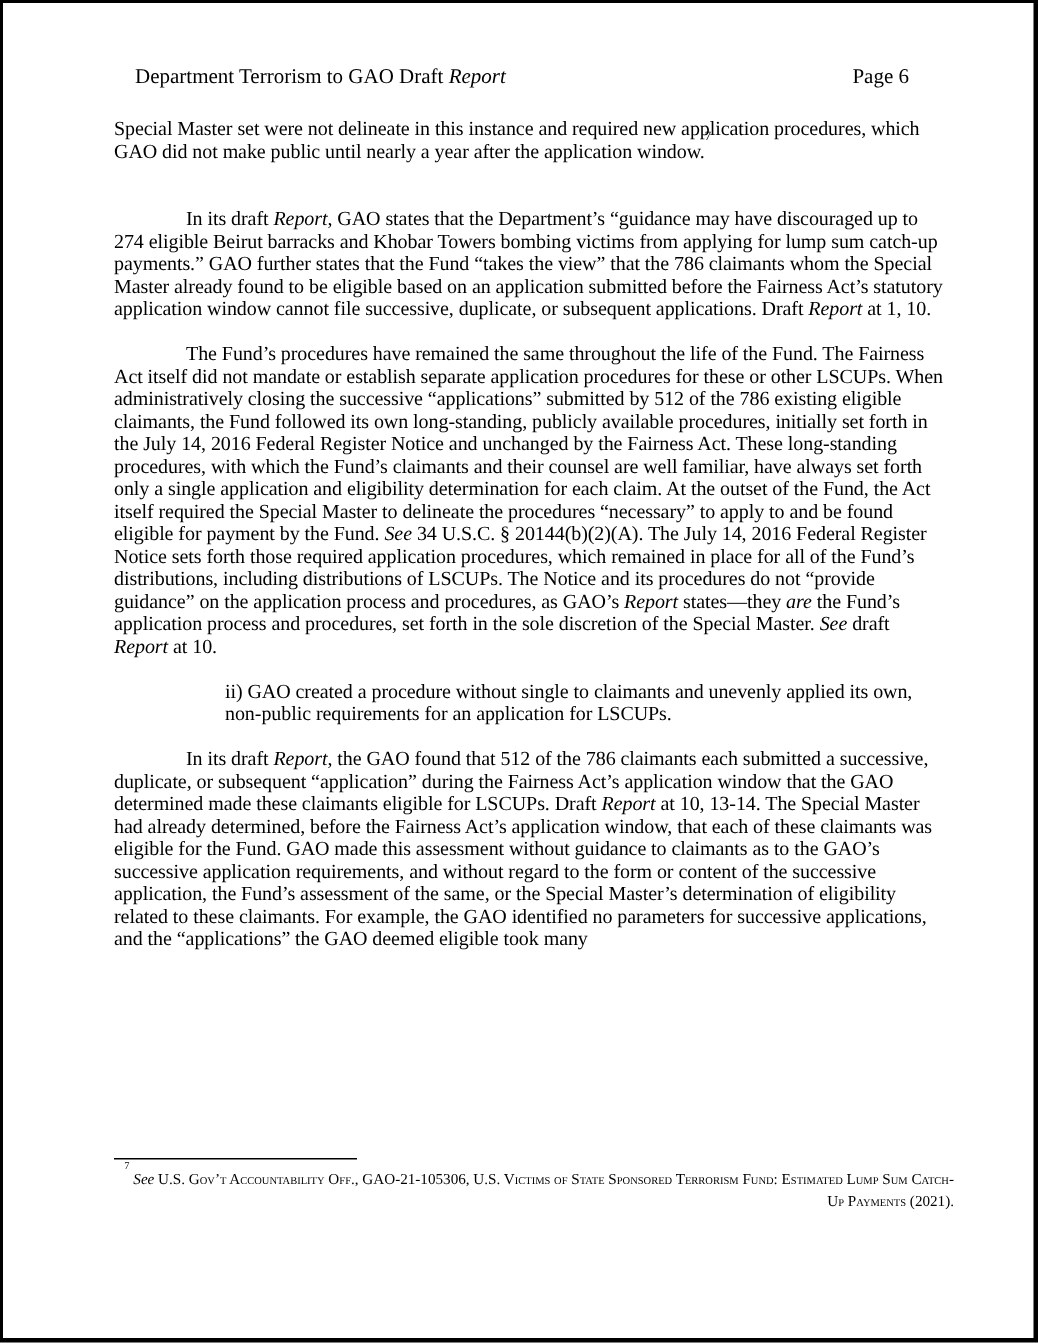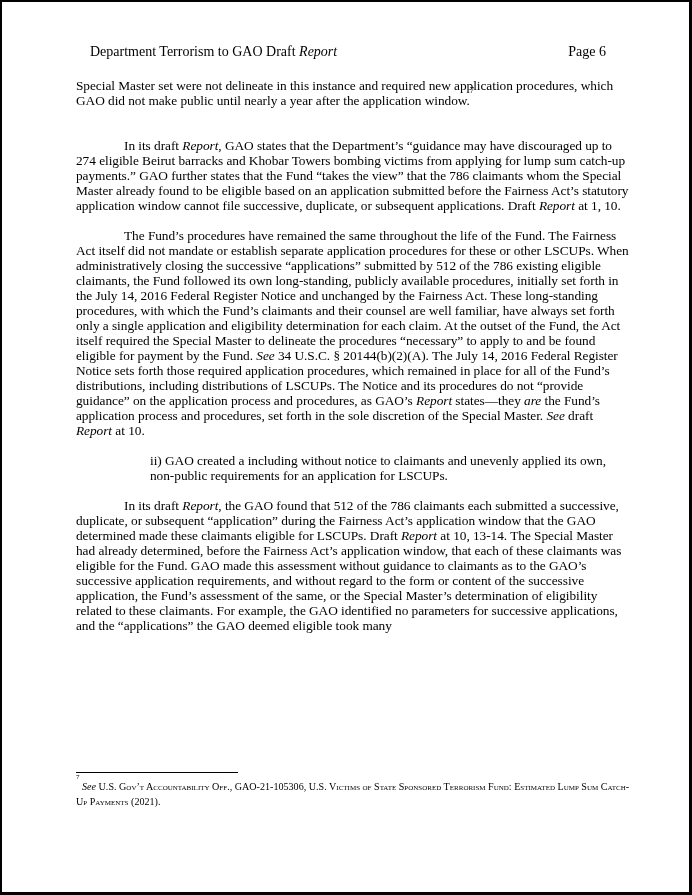--- a/index.html
+++ b/index.html
@@ -33,21 +33,21 @@
     padding-right: 8px;
   }
   .gap { height: 15px; }
   sup { font-size: 8.5px; vertical-align: top; position: relative; top: -3px; line-height: 0; }
   .fn-rule {
     position: absolute; left: 74px; top: 770px;
     width: 162px; height: 0; border-top: 1px solid #000000;
   }
   .footnote {
     position: absolute; left: 74px; top: 777px; width: 560px;
-    font-size: 10.1px; line-height: 15px;
+    font-size: 10.1px; line-height: 15px; text-align: right;
   }
   .footnote sup { font-size: 7px; top: -2px; }
   .sc { font-variant: small-caps; }
   i, em { font-style: italic; }
 </style>
 </head>
 <body>
 
 <div class="page">
 
@@ -66,21 +66,21 @@
     <div class="gap"></div>
 
     <p class="indent"><span>In its draft </span><i>Report</i><span>, GAO states that the Department’s “guidance may have discouraged up to 274 eligible Beirut barracks and Khobar Towers bombing victims from applying for lump sum catch-up payments.”  GAO further states that the Fund “takes the view” that the 786 claimants whom the Special Master already found to be eligible based on an application submitted before the Fairness Act’s statutory application window cannot file successive, duplicate, or subsequent applications.  Draft </span><i>Report</i><span> at 1, 10.</span></p>
 
     <div class="gap"></div>
 
     <p class="indent"><span>The Fund’s procedures have remained the same throughout the life of the Fund.  The Fairness Act itself did not mandate or establish separate application procedures for these or other LSCUPs.  When administratively closing the successive “applications” submitted by 512 of the 786 existing eligible claimants, the Fund followed its own long-standing, publicly available procedures, initially set forth in the July 14, 2016 Federal Register Notice and unchanged by the Fairness Act.  These long-standing procedures, with which the Fund’s claimants and their counsel are well familiar, have always set forth only a single application and eligibility determination for each claim.  At the outset of the Fund, the Act itself required the Special Master to delineate the procedures “necessary” to apply to and be found eligible for payment by the Fund.  </span><i>See</i><span> 34 U.S.C. § 20144(b)(2)(A).  The July 14, 2016 Federal Register Notice sets forth those required application procedures, which remained in place for all of the Fund’s distributions, including distributions of LSCUPs.  The Notice and its procedures do not “provide guidance” on the application process and procedures, as GAO’s </span><i>Report</i><span> states—they </span><i>are</i><span> the Fund’s application process and procedures, set forth in the sole discretion of the Special Master.  </span><i>See</i><span> draft </span><i>Report</i><span> at 10.</span></p>
 
     <div class="gap"></div>
 
-    <p class="heading">ii) GAO created a including without notice to claimants and unevenly applied its own, non-public requirements for an application for LSCUPs.</p>
+    <p class="heading">ii) GAO created a procedure without single to claimants and unevenly applied its own, non-public requirements for an application for LSCUPs.</p>
 
     <div class="gap"></div>
 
     <p class="indent"><span>In its draft </span><i>Report</i><span>, the GAO found that 512 of the 786 claimants each submitted a successive, duplicate, or subsequent “application” during the Fairness Act’s application window that the GAO determined made these claimants eligible for LSCUPs.  Draft </span><i>Report</i><span> at 10, 13-14.  The Special Master had already determined, before the Fairness Act’s application window, that each of these claimants was eligible for the Fund.  GAO made this assessment without guidance to claimants as to the GAO’s successive application requirements, and without regard to the form or content of the successive application, the Fund’s assessment of the same, or the Special Master’s determination of eligibility related to these claimants.  For example, the GAO identified no parameters for successive applications, and the “applications” the GAO deemed eligible took many</span></p>
 
   </div>
 
   <div class="fn-rule"></div>
 
   <div class="footnote">

